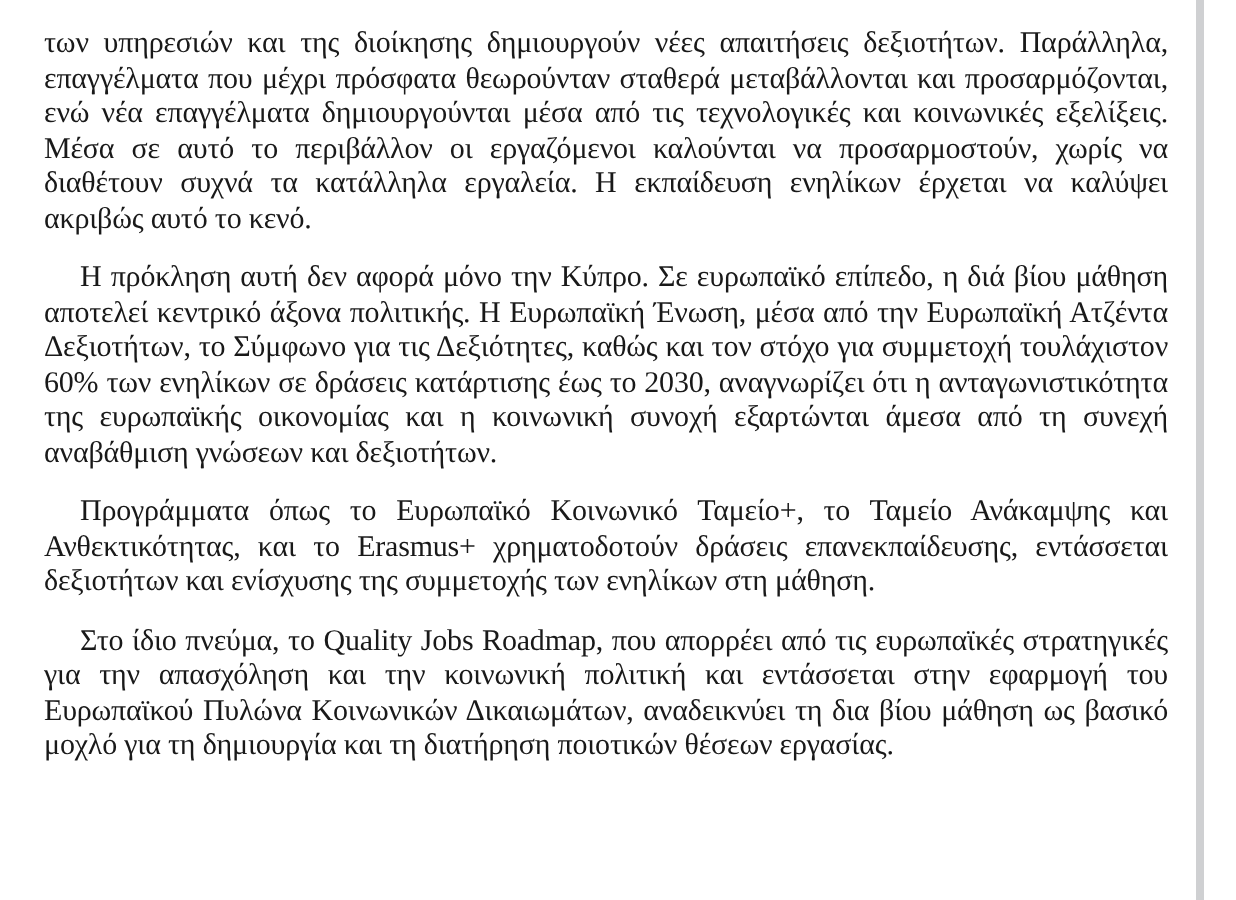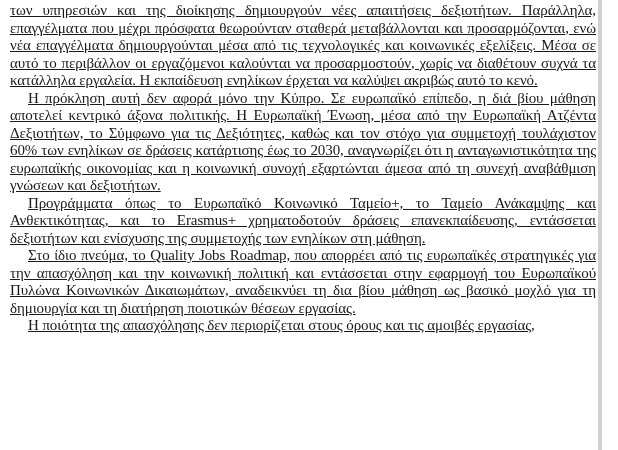--- a/index.html
+++ b/index.html
@@ -27,23 +27,22 @@
     left: 10px;
     top: 2px;
     width: 586px;
     font-size: 15px;
     line-height: 17.5px;
     text-align: justify;
     color: #191919;
     letter-spacing: -0.1px;
   }
   .article p {
-    margin: 0;
+    margin: 12px;
     text-indent: 18px;
-    text-decoration: underline;
   }
   .article p.continued {
     text-indent: 0;
   }
   .pullquote-box {
     float: right;
     width: 180px;
     height: 312px;
   }
   .pullquote {
@@ -75,17 +74,16 @@
 
 
     <p class="continued">των υπηρεσιών και της διοίκησης δημιουργούν νέες απαιτήσεις δεξιοτήτων. Παράλληλα, επαγγέλματα που μέχρι πρόσφατα θεωρούνταν σταθερά μεταβάλλονται και προσαρμόζονται, ενώ νέα επαγγέλματα δημιουργούνται μέσα από τις τεχνολογικές και κοινωνικές εξελίξεις. Μέσα σε αυτό το περιβάλλον οι εργαζόμενοι καλούνται να προσαρμοστούν, χωρίς να διαθέτουν συχνά τα κατάλληλα εργαλεία. Η εκπαίδευση ενηλίκων έρχεται να καλύψει ακριβώς αυτό το κενό.</p>
 
     <p>Η πρόκληση αυτή δεν αφορά μόνο την Κύπρο. Σε ευρωπαϊκό επίπεδο, η διά βίου μάθηση αποτελεί κεντρικό άξονα πολιτικής. Η Ευρωπαϊκή Ένωση, μέσα από την Ευρωπαϊκή Ατζέντα Δεξιοτήτων, το Σύμφωνο για τις Δεξιότητες, καθώς και τον στόχο για συμμετοχή τουλάχιστον 60% των ενηλίκων σε δράσεις κατάρτισης έως το 2030, αναγνωρίζει ότι η ανταγωνιστικότητα της ευρωπαϊκής οικονομίας και η κοινωνική συνοχή εξαρτώνται άμεσα από τη συνεχή αναβάθμιση γνώσεων και δεξιοτήτων.</p>
 
     <p>Προγράμματα όπως το Ευρωπαϊκό Κοινωνικό Ταμείο+, το Ταμείο Ανάκαμψης και Ανθεκτικότητας, και το Erasmus+ χρηματοδοτούν δράσεις επανεκπαίδευσης, εντάσσεται δεξιοτήτων και ενίσχυσης της συμμετοχής των ενηλίκων στη μάθηση.</p>
 
     <p>Στο ίδιο πνεύμα, το Quality Jobs Roadmap, που απορρέει από τις ευρωπαϊκές στρατηγικές για την απασχόληση και την κοινωνική πολιτική και εντάσσεται στην εφαρμογή του Ευρωπαϊκού Πυλώνα Κοινωνικών Δικαιωμάτων, αναδεικνύει τη δια βίου μάθηση ως βασικό μοχλό για τη δημιουργία και τη διατήρηση ποιοτικών θέσεων εργασίας.</p>
 
-    <p>Η ποιότητα της απασχόλησης δεν περιορίζεται στους όρους και τις αμοιβές εργασίας,</p>
 
   </div>
 
 </div>
 
 </body></html>

